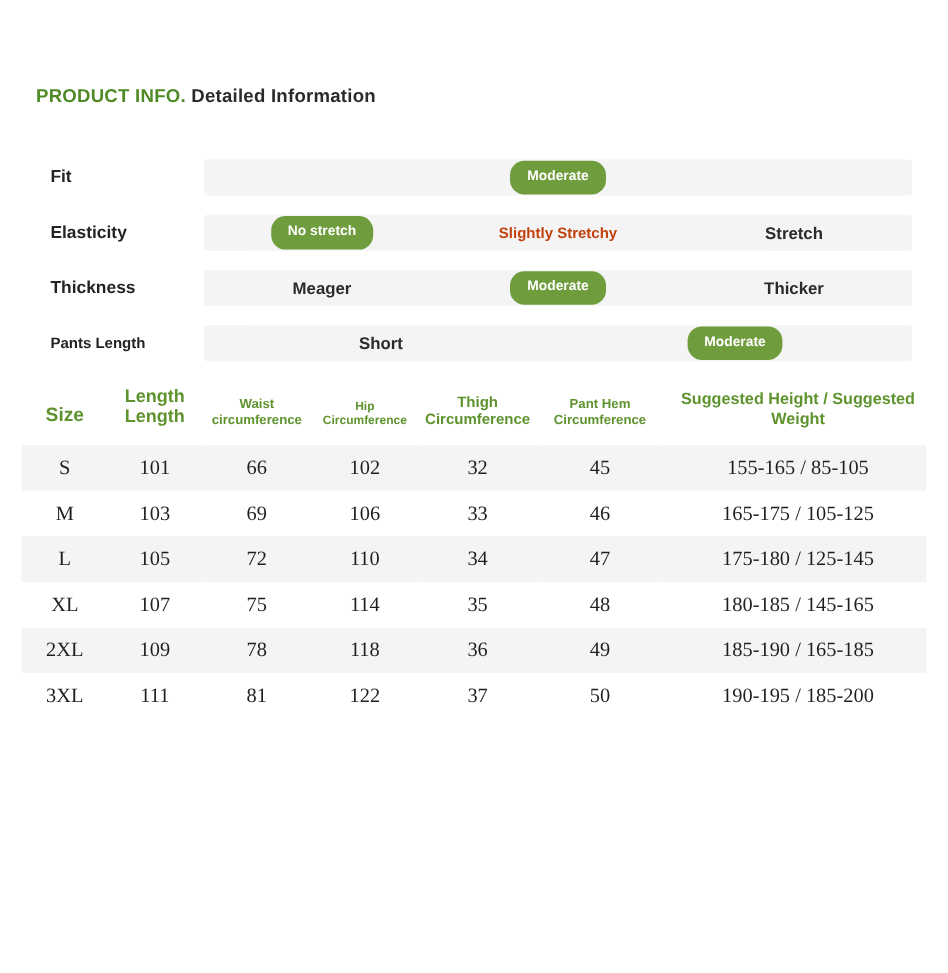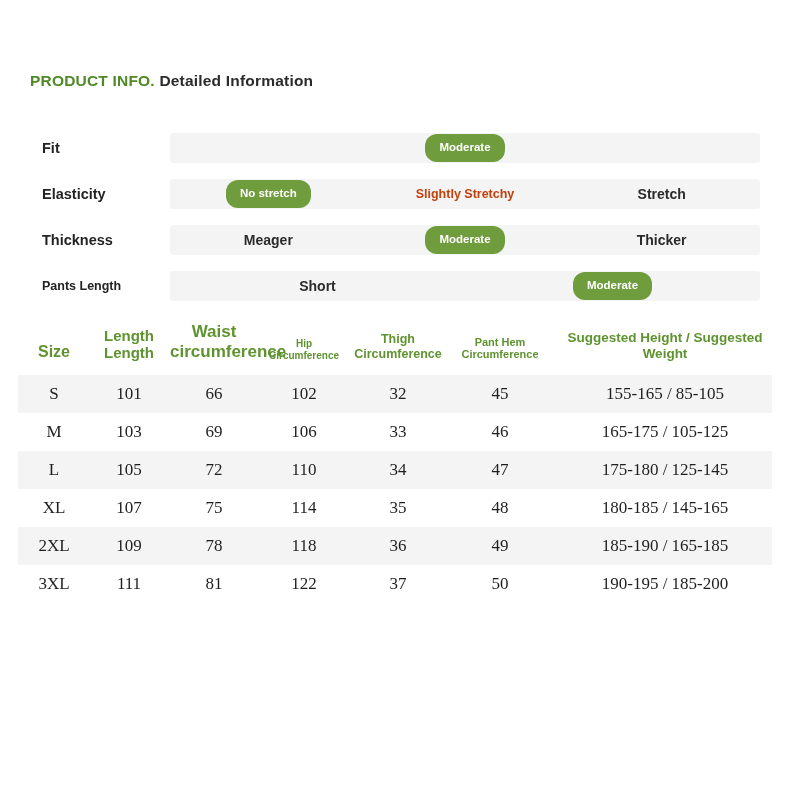--- a/index.html
+++ b/index.html
@@ -136,21 +136,21 @@
   }
   .size-table tbody tr.odd td {
     background: #f4f4f4;
   }
   .size-table tbody tr.even td {
     background: #ffffff;
   }
   
   th.h-size      { font-size: 16px; }
   th.h-pants     { font-size: 15px; }
-  th.h-waist     { font-size: 17px; }
+  th.h-waist     { font-size: 11px; }
   th.h-hip       { font-size: 10px; }
   th.h-thigh     { font-size: 12.5px; text-align: center; }
   th.h-hem       { font-size: 11px; }
   th.h-sugg      { font-size: 13.5px; text-align: center; padding-left: 8px; }
 
   th.h-size span.l2, th.h-pants span.l2, th.h-waist span.l2,
   th.h-hip span.l2, th.h-thigh span.l2, th.h-hem span.l2 { display: block; }
 
   
   col.c-size { width: 72px; }

